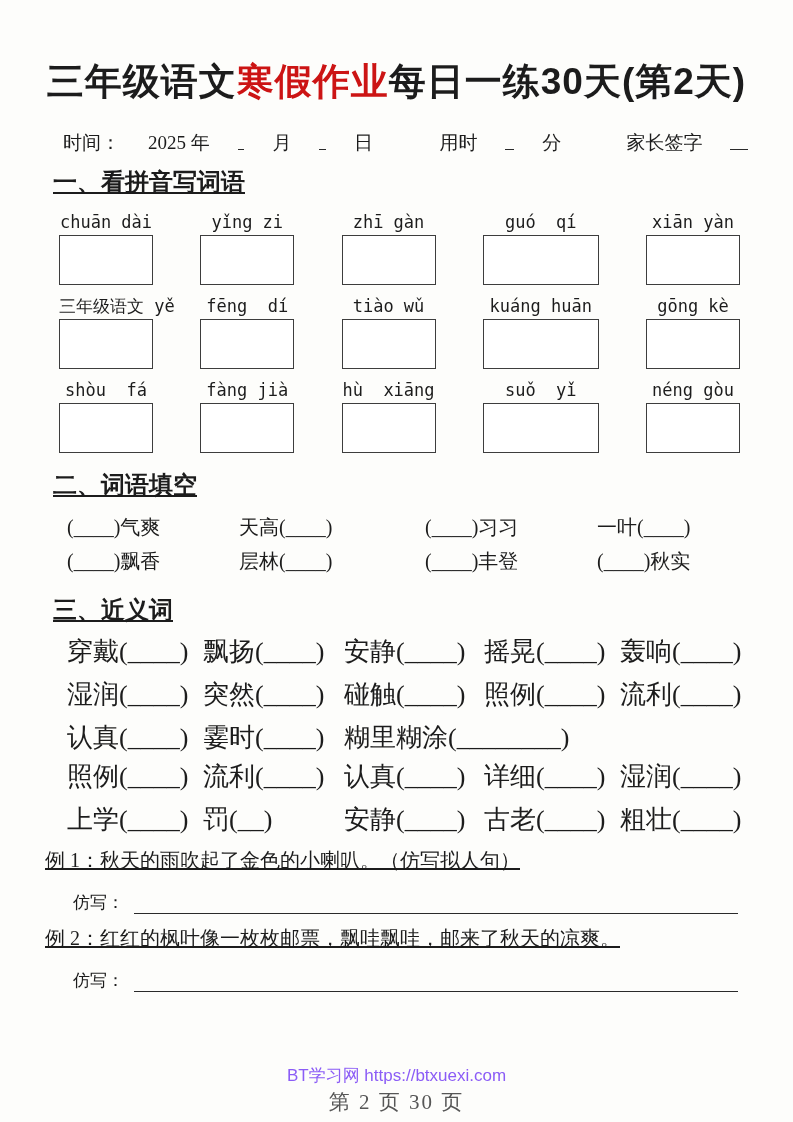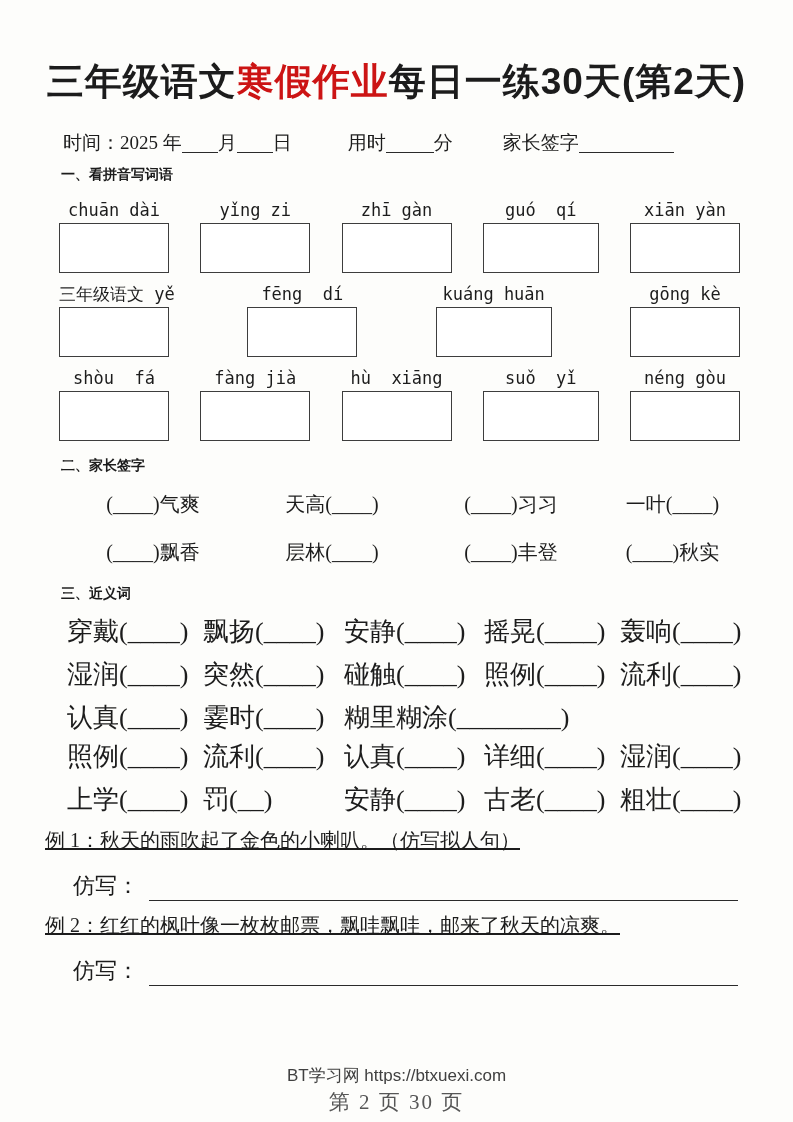--- a/index.html
+++ b/index.html
@@ -22,79 +22,80 @@
     font-weight: 900;
     font-size: 37px;
     line-height: 1.25;
     letter-spacing: 1px;
     white-space: nowrap;
   }
   .title .red { color: #cc1414; }
   
   .info {
     display: flex;
-    align-items: center;
+    align-items: flex-start;
     font-size: 19px;
     margin: 20px 0 0 18px;
     white-space: nowrap;
+    gap: 28px;
   }
   .blank {
     display: inline-block;
     border-bottom: 1.6px solid #2a2a2a;
     height: 20px;
     box-sizing: border-box;
   }
   .b36 { width: 36px; }
   .b48 { width: 48px; }
   .b95 { width: 95px; }
   .sp56 { width: 56px; } .sp50 { width: 50px; }
   
   .sec-heading {
     font-family: "Liberation Sans", "DejaVu Sans", sans-serif;
     font-weight: bold;
-    font-size: 14px;
-    margin: 16px;
+    font-size: 24px;
+    margin: 8px;
+    text-decoration: underline;
   }
   .mt10 { margin-top: 10px; }
   .mt16 { margin-top: 16px; }
   .mt18 { margin-top: 18px; }
   .mt20 { margin-top: 20px; }
   
   .py-block { margin: 14px 8px 0 14px; }
   .py-row {
     display: flex;
     justify-content: space-between;
     margin-bottom: 11px;
   }
-  .py-cell { width: 110px; }
+  .py-cell { width: 94px; }
   .py-cell.narrow { width: 116px; }
   .py-label {
     text-align: center;
     font-family: "DejaVu Sans Mono", monospace;
     font-size: 17px;
     line-height: 21px;
     white-space: pre;
     margin-bottom: 2px;
   }
   .py-box {
     height: 50px;
     border: 1.6px solid #3d3d3d;
     background: #ffffff;
     box-sizing: border-box;
   }
   
   .fill-grid {
     display: grid;
     grid-template-columns: 172px 186px 172px auto;
-    row-gap: 22px;
+    row-gap: 8px;
     font-size: 20px;
     line-height: 26px;
     margin: 13px 0 0 22px;
     white-space: nowrap;
-    text-align: center;
   }
   .syn-grid {
     display: grid;
     grid-template-columns: 136px 141px 140px 136px auto;
     row-gap: 17px;
     font-size: 26px;
     line-height: 26px;
     margin: 13px 0 0 22px;
     white-space: nowrap;
   }
@@ -103,39 +104,39 @@
   .example {
     font-size: 20px;
     line-height: 26px;
     margin: 14px 0 0 0;
     white-space: nowrap;
     text-decoration: underline;
   }
   .copy-line {
     display: flex;
     align-items: flex-end;
-    font-size: 22px;
+    font-size: 17px;
     margin: 18px 10px 0 28px;
   }
   .copy-line .rule {
     flex: 1;
     border-bottom: 1.6px solid #2a2a2a;
     height: 22px;
     margin-left: 10px;
   }
   
   .footer {
     position: absolute;
     left: 0; right: 0; bottom: 6px;
     text-align: center;
   }
   .footer .site {
     font-family: "Liberation Sans", "DejaVu Sans", sans-serif;
     font-size: 17px;
-    color: #404040;
+    color: #8b5cf6;
   }
   .footer .page-num {
     font-size: 21px;
     color: #565656;
     margin-top: 1px;
     letter-spacing: 2px;
   }
 </style>
 </head>
 <body>
@@ -186,20 +187,24 @@
     </div>
     <div class="py-row">
       <div class="py-cell">
           <div class="py-label">三年级语文 yě</div>
           <div class="py-box"></div>
         </div>
       <div class="py-cell">
           <div class="py-label">fēng  dí</div>
           <div class="py-box"></div>
         </div>
+      <div class="py-cell">
+          <div class="py-label">tiào wǔ</div>
+          <div class="py-box"></div>
+        </div>
       <div class="py-cell narrow">
           <div class="py-label">kuáng huān</div>
           <div class="py-box"></div>
         </div>
       <div class="py-cell">
           <div class="py-label">gōng kè</div>
           <div class="py-box"></div>
         </div>
     </div>
     <div class="py-row">
@@ -219,21 +224,21 @@
           <div class="py-label">suǒ  yǐ</div>
           <div class="py-box"></div>
         </div>
       <div class="py-cell">
           <div class="py-label">néng gòu</div>
           <div class="py-box"></div>
         </div>
     </div>
   </div>
 
-  <h2 class="sec-heading mt16">二、家长签字</h2>
+  <h2 class="sec-heading mt16">二、词语填空</h2>
   <div class="fill-grid">
     <span>(____)气爽</span>
     <span>天高(____)</span>
     <span>(____)习习</span>
     <span>一叶(____)</span>
     <span>(____)飘香</span>
     <span>层林(____)</span>
     <span>(____)丰登</span>
     <span>(____)秋实</span>
   </div>

